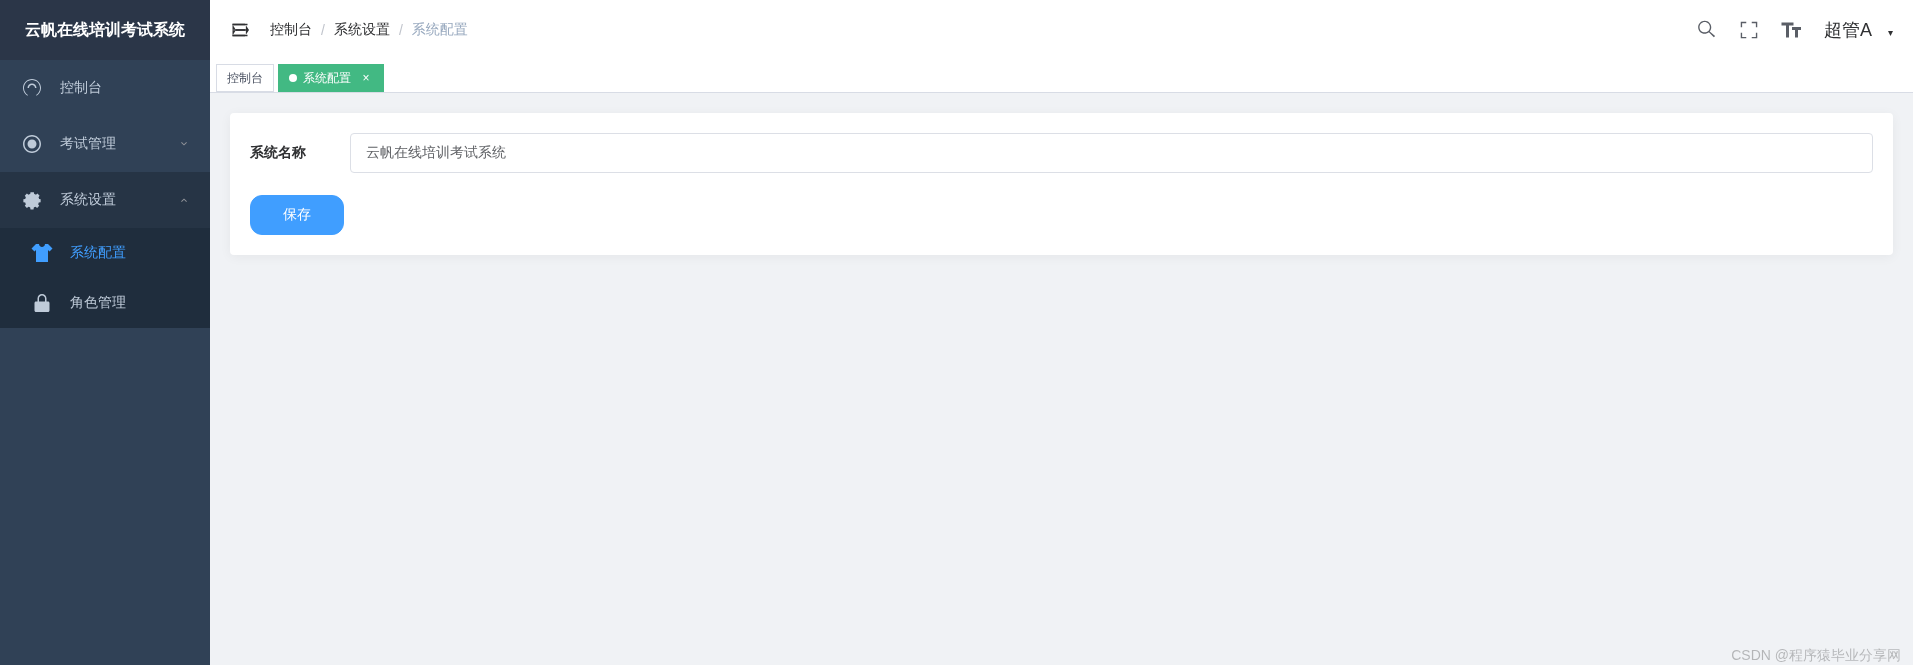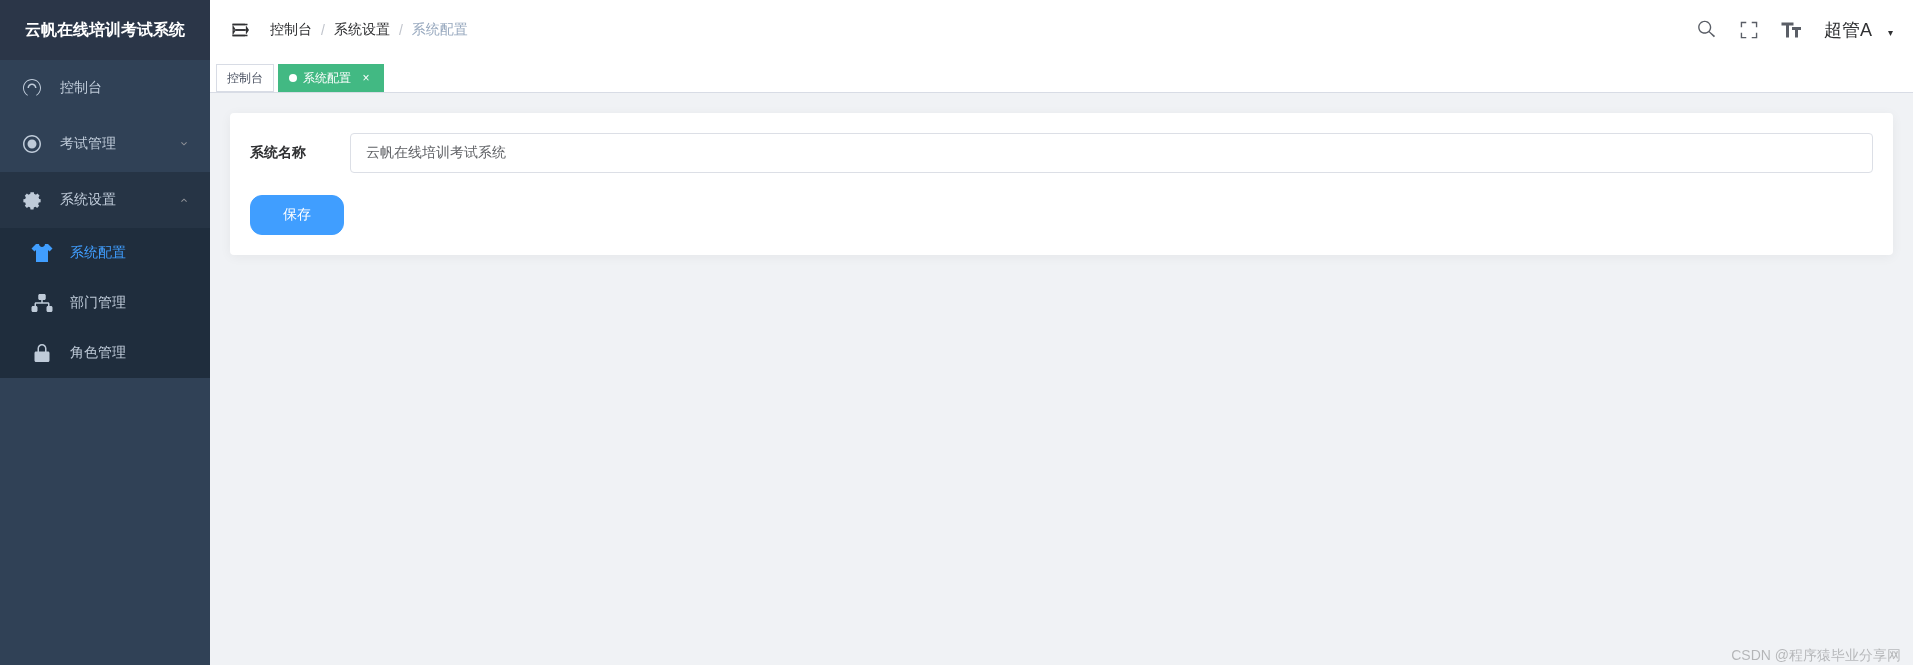--- a/index.html
+++ b/index.html
@@ -103,28 +103,20 @@
           <span class="icon">
               <svg viewBox="0 0 1024 1024" fill="currentColor">
                 <path d="M768 128H640c0 71-57 128-128 128s-128-57-128-128H256L64 320l128 128 64-64v512h512V384l64 64 128-128-192-192z"></path>
               </svg>
             </span>
           <span>系统配置</span>
         </div>
         <div class="nav-subitem">
           <span class="icon">
               <svg viewBox="0 0 1024 1024" fill="currentColor">
-                <path d="M896 640h-64v-96c0-35-29-64-64-64H544v-96h64c35 0 64-29 64-64V192c0-35-29-64-64-64H416c-35 0-64 29-64 64v128c0 35 29 64 64 64h64v96H256c-35 0-64 29-64 64v96h-64c-35 0-64 29-64 64v128c0 35 29 64 64 64h128c35 0 64-29 64-64V704c0-35-29-64-64-64h-0v-96h512v96h0c-35 0-64 29-64 64v128c0 35 29 64 64 64h128c35 0 64-29 64-64V704c0-35-29-64-64-64z"></path>
-              </svg>
-            </span>
-          <span>部门管理</span>
-        </div>
-        <div class="nav-subitem">
-          <span class="icon">
-              <svg viewBox="0 0 1024 1024" fill="currentColor">
                 <path d="M768 448h-64V320c0-106-86-192-192-192s-192 86-192 192v128h-64c-35 0-64 29-64 64v320c0 35 29 64 64 64h512c35 0 64-29 64-64V512c0-35-29-64-64-64zM384 320c0-71 57-128 128-128s128 57 128 128v128H384V320z"></path>
               </svg>
             </span>
           <span>角色管理</span>
         </div>
       </div>
     </nav>
   </aside>
 
   <div class="main">

